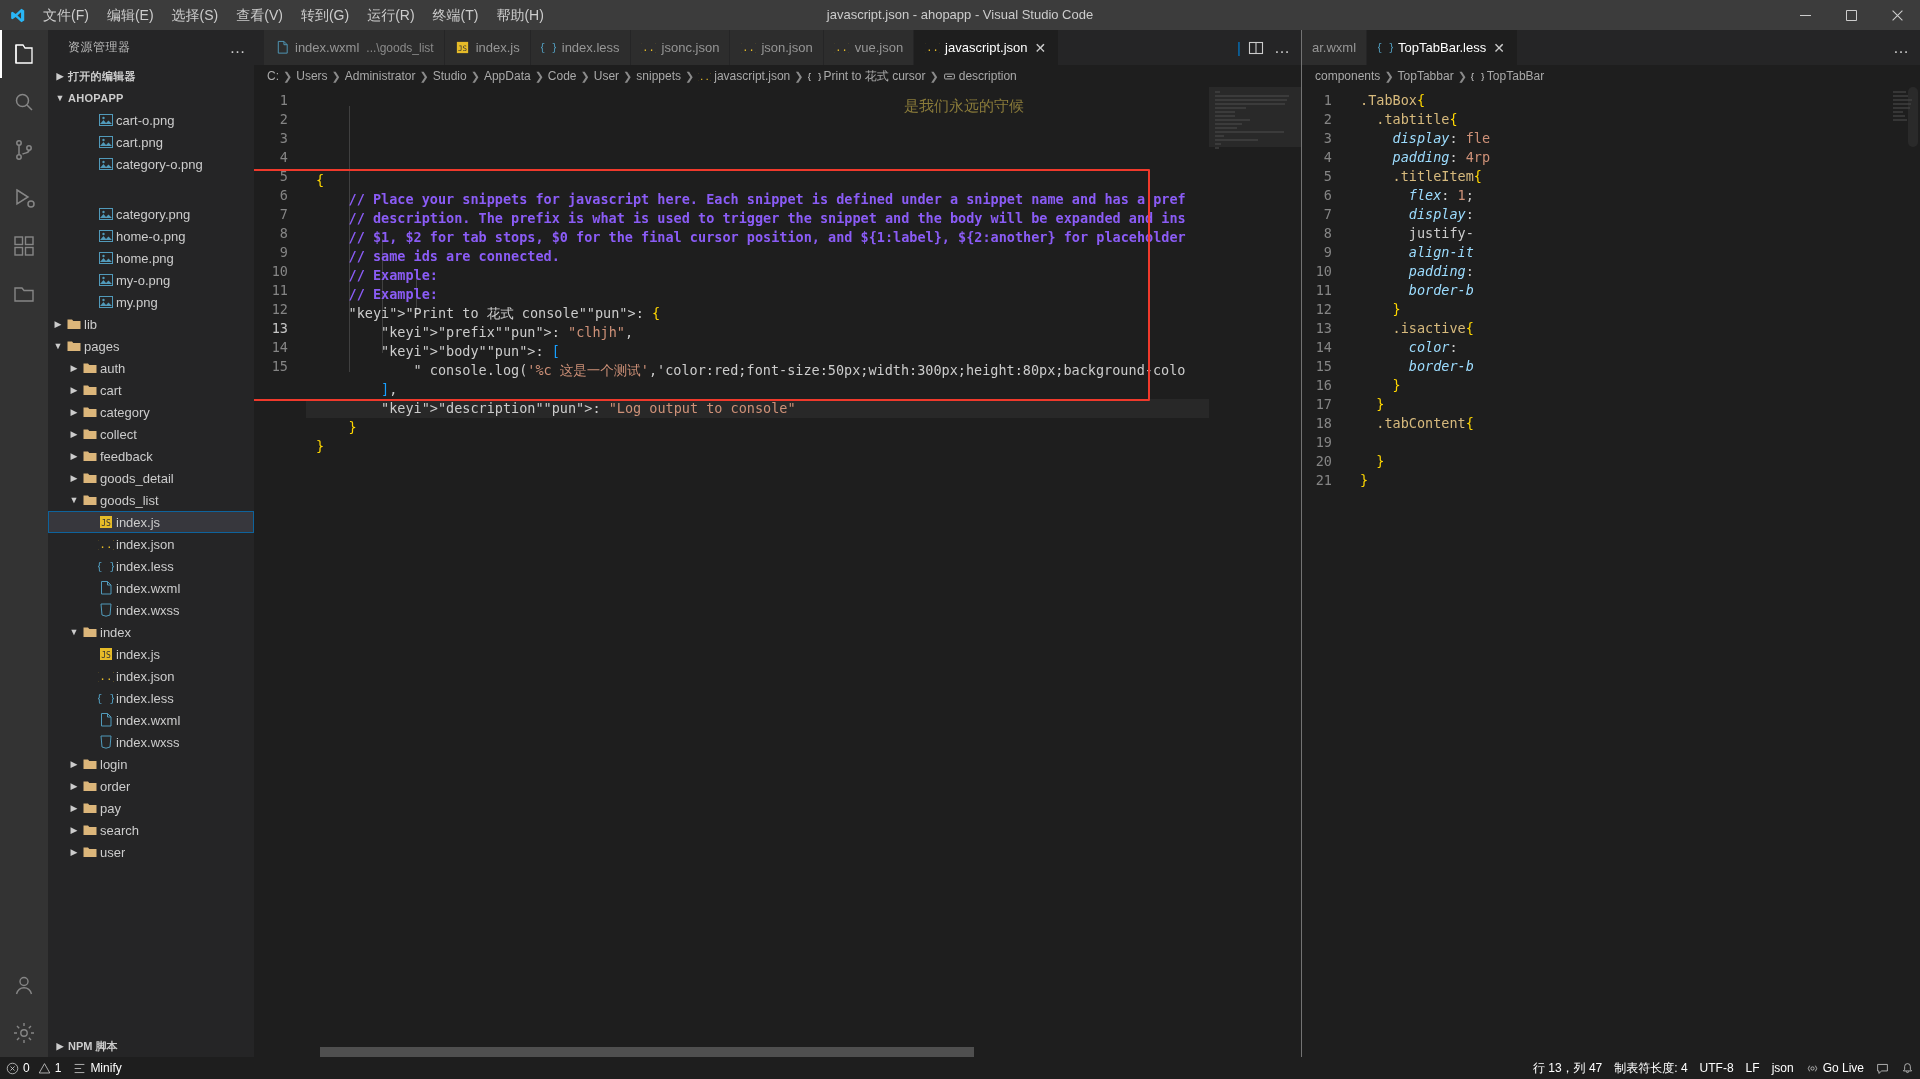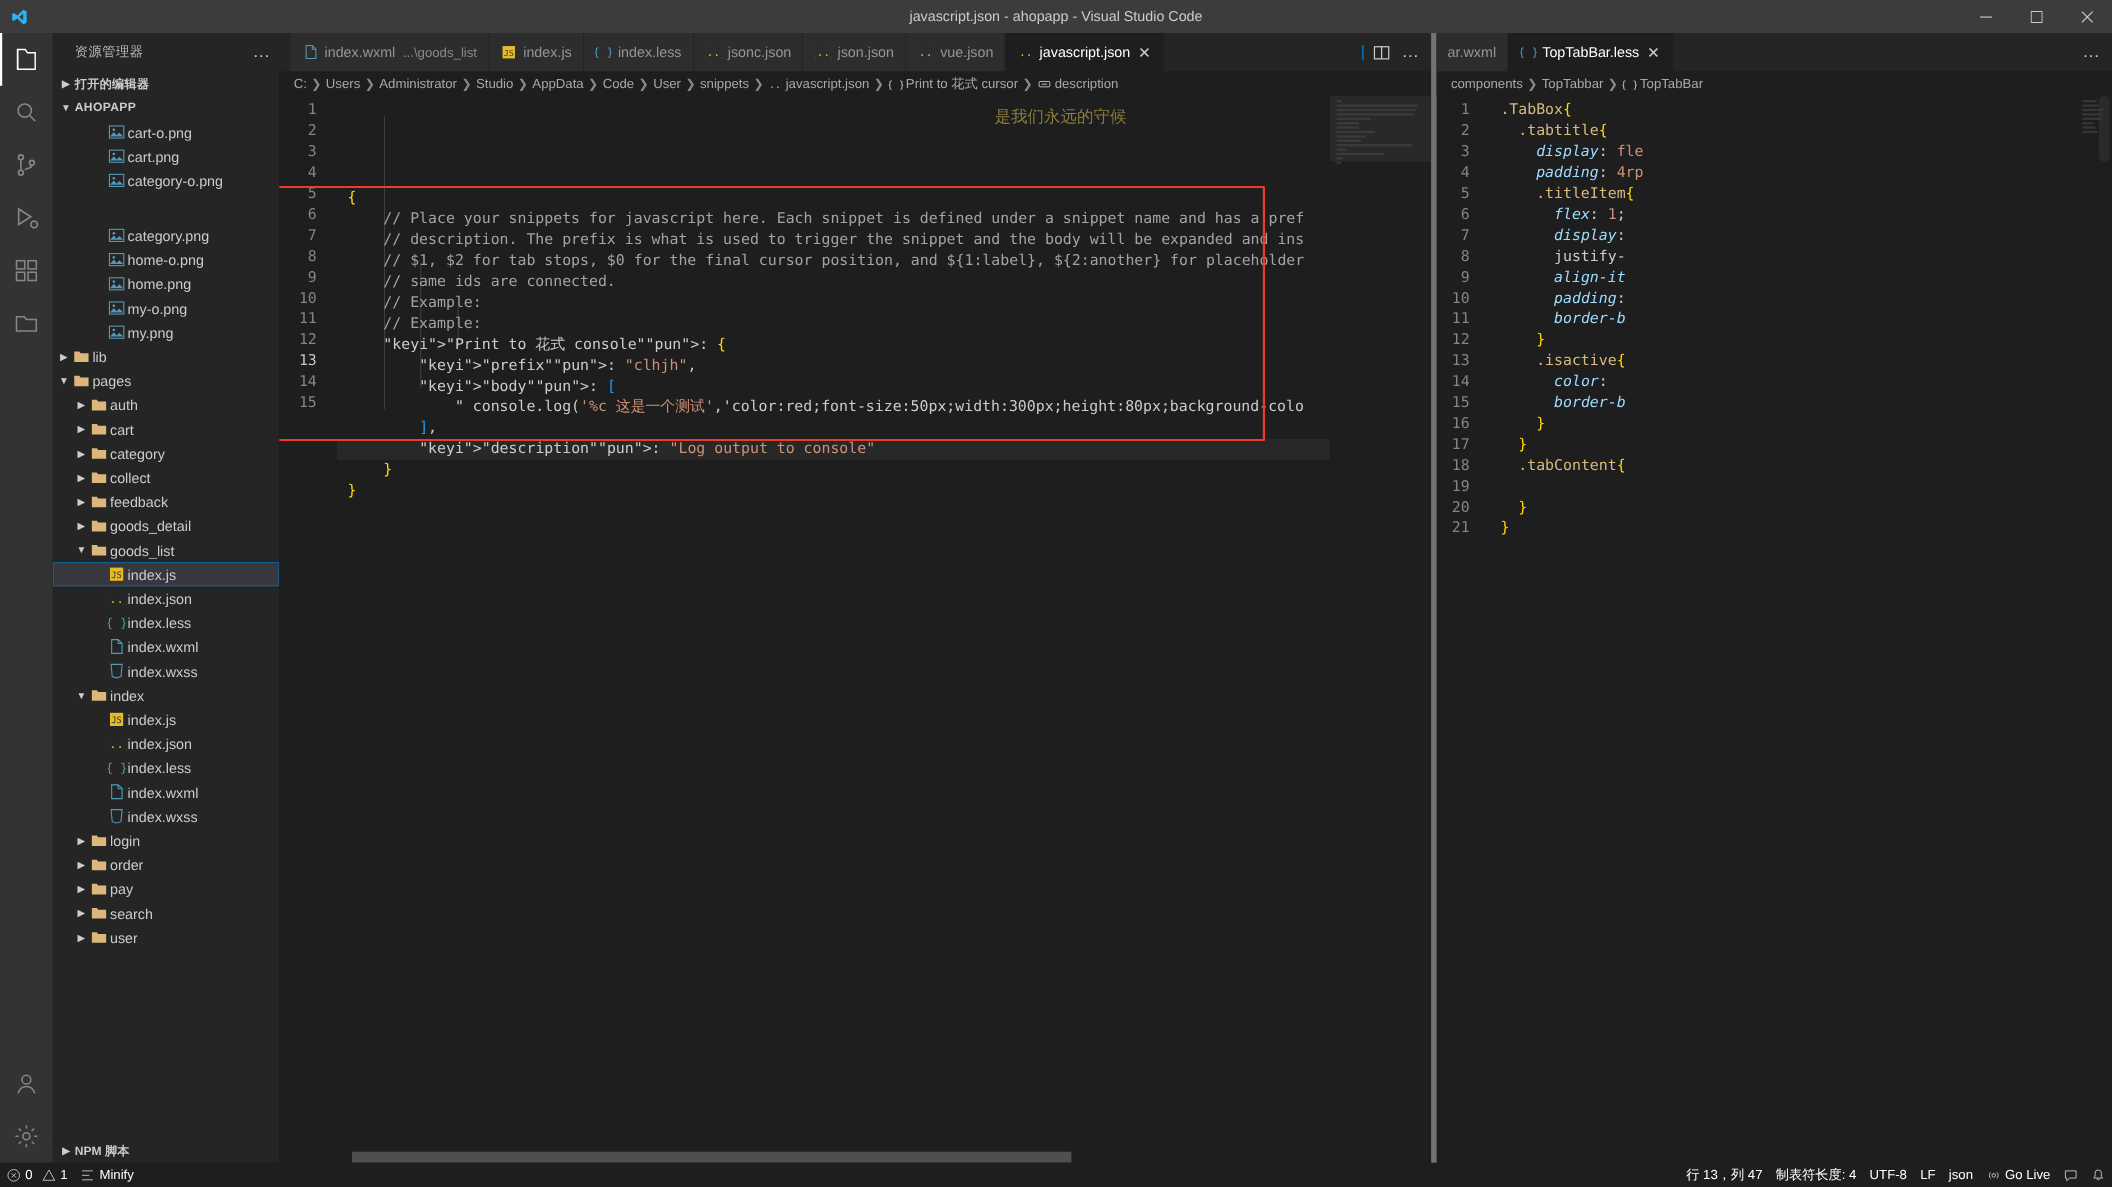--- a/index.html
+++ b/index.html
@@ -82,21 +82,21 @@
   .ic svg { width: 16px; height: 16px; }
   .sb-bottom {
     height: 22px; display: flex; align-items: center; font-size: 11px; font-weight: bold;
     color: #cccccc; padding-left: 4px; flex: 0 0 22px; background: #252526;
   }
 
   
   .editor-area { flex: 1 1 auto; display: flex; min-width: 0; }
   .egroup { display: flex; flex-direction: column; min-width: 0; background: #1e1e1e; position: relative; }
   .egroup.left { flex: 0 0 1047px; width: 1047px; }
-  .egroup.right { flex: 1 1 auto; border-left: 5px solid #737373; }
+  .egroup.right { flex: 1 1 auto; border-left: 1px solid #737373; }
 
   .tabsbar { height: 35px; flex: 0 0 35px; background: #252526; display: flex; align-items: stretch; }
   .tabs { display: flex; align-items: stretch; overflow: hidden; flex: 1 1 auto; }
   .tab {
     display: flex; align-items: center; gap: 5px; padding: 0 10px; font-size: 13px;
     background: #2d2d2d; color: #969696; border-right: 1px solid #252526; white-space: nowrap;
     max-width: 240px; position: relative; cursor: pointer;
   }
   .tab.active { background: #1e1e1e; color: #ffffff; }
   .tab .ti { width: 16px; height: 16px; display: flex; align-items: center; justify-content: center; flex:0 0 16px;}
@@ -124,21 +124,21 @@
     padding-top: 4px; user-select: none;
   }
   .gutter div { height: 19px; line-height: 19px; }
   .gutter div.cur { color: #c6c6c6; }
   .codelines {
     flex: 1 1 auto; font-family: "DejaVu Sans Mono", monospace; font-size: 13.5px;
     padding-top: 4px; position: relative; overflow: hidden; white-space: pre;
   }
   .cl { height: 19px; line-height: 19px; position: relative; padding-left: 10px; }
   .cl.hl { background: #282828; }
-  .cmt { color: #a3a3a3; }
+  .cmt { color: #8b5cf6; font-weight: bold; }
   .str { color: #ce9178; }
   .brace-y { color: #ffd700; }
   .brace-b { color: #179fff; }
   .indent-guide {
     position: absolute; top: 0; bottom: 0; width: 1px; background: #404040;
   }
 
   .watermark {
     position: absolute; font-size: 15px; color: #8a7b3a; white-space: nowrap;
   }
@@ -180,20 +180,30 @@
 </head>
 <body>
 
 <div class="app">
 
   <div class="titlebar">
     <div class="vscode-logo">
       <svg viewBox="0 0 24 24">
           <path fill="#29b6f6" d="M17.5 2.5 9.4 10 5 6.8 3 7.9v8.2l2 1.1 4.4-3.2 8.1 7.5L21.5 19V5zM17 7.5v9l-5-4.5z"></path>
         </svg>
+    </div>
+    <div class="menubar">
+      <div class="menu-item">文件(F)</div>
+      <div class="menu-item">编辑(E)</div>
+      <div class="menu-item">选择(S)</div>
+      <div class="menu-item">查看(V)</div>
+      <div class="menu-item">转到(G)</div>
+      <div class="menu-item">运行(R)</div>
+      <div class="menu-item">终端(T)</div>
+      <div class="menu-item">帮助(H)</div>
     </div>
     <div class="window-title">javascript.json - ahopapp - Visual Studio Code</div>
     <div class="win-ctrls">
       <div class="win-btn">
         <svg viewBox="0 0 11 11">
             <path fill="#cccccc" d="M0 5h11v1H0z"></path>
           </svg>
       </div>
       <div class="win-btn">
         <svg viewBox="0 0 11 11">

